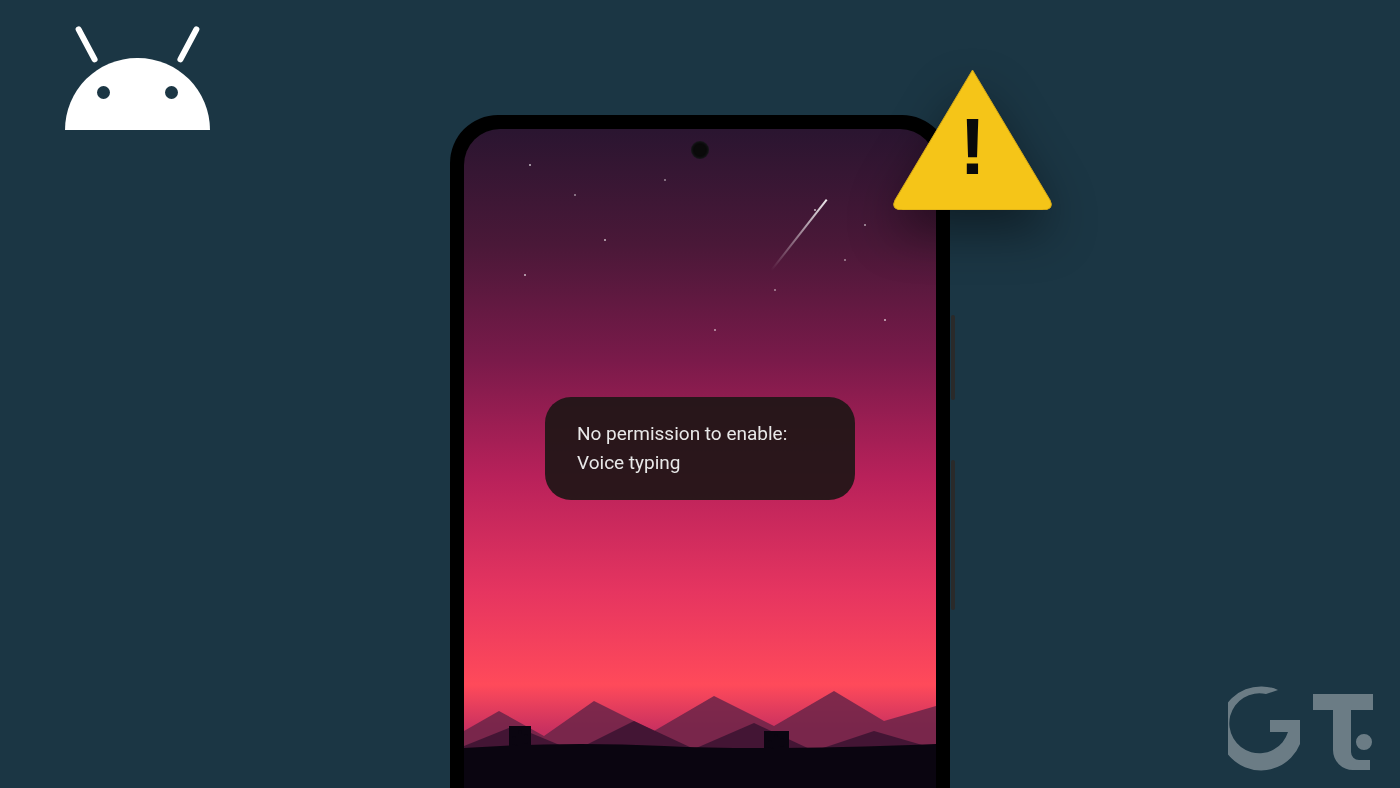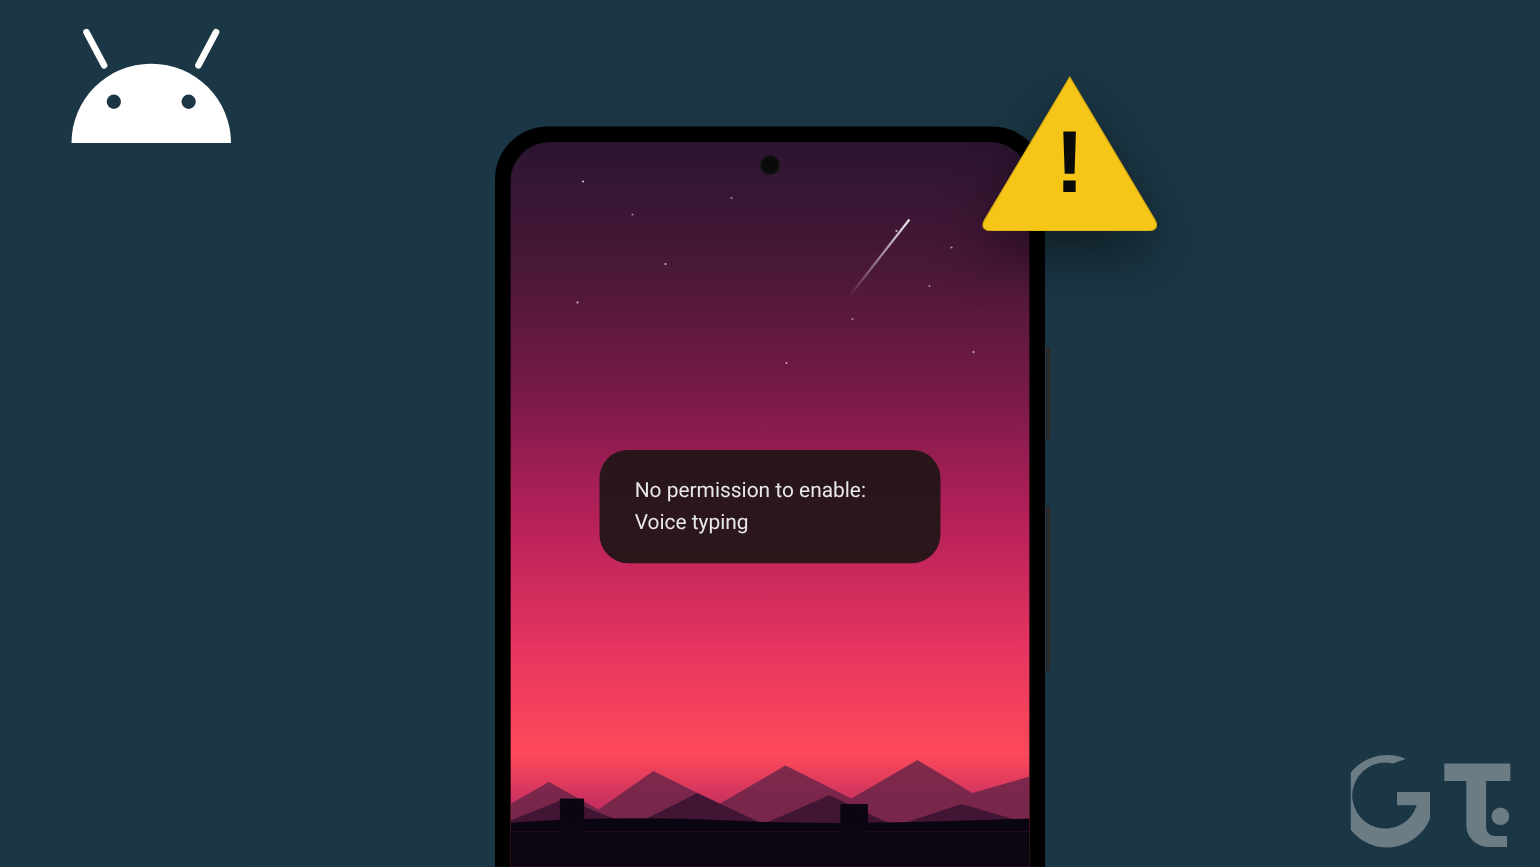--- a/index.html
+++ b/index.html
@@ -200,21 +200,21 @@
       bottom: 145px;
       background: #0a0510;
     }
     
     .cactus.c1 { left: 45px; width: 22px; height: 30px; }
     .cactus.c2 { left: 300px; width: 25px; height: 25px; }
     
     
     .toast {
       position: absolute;
-      top: 280px;
+      top: 268px;
       left: 50%;
       transform: translateX(-50%);
       background: rgba(30, 22, 22, 0.92);
       border-radius: 26px;
       padding: 22px 32px;
       width: 310px;
       z-index: 5;
     }
     
     .toast-text {

